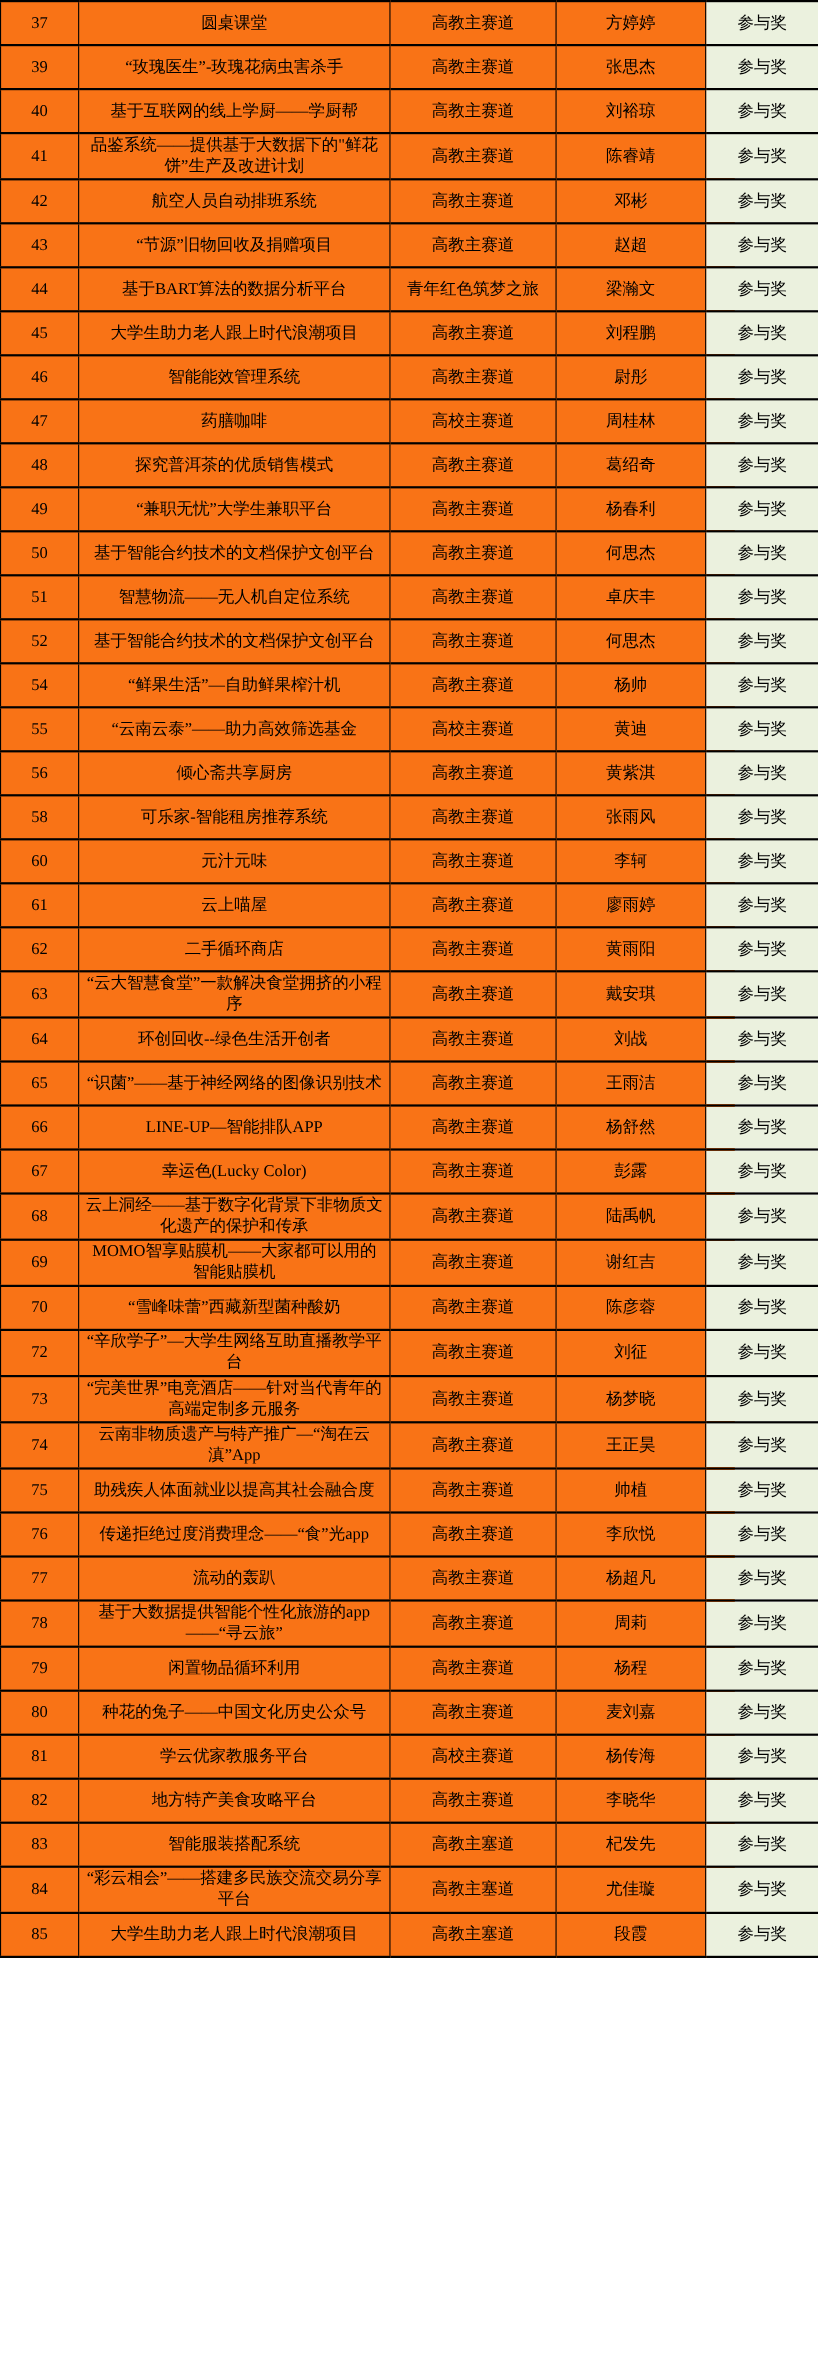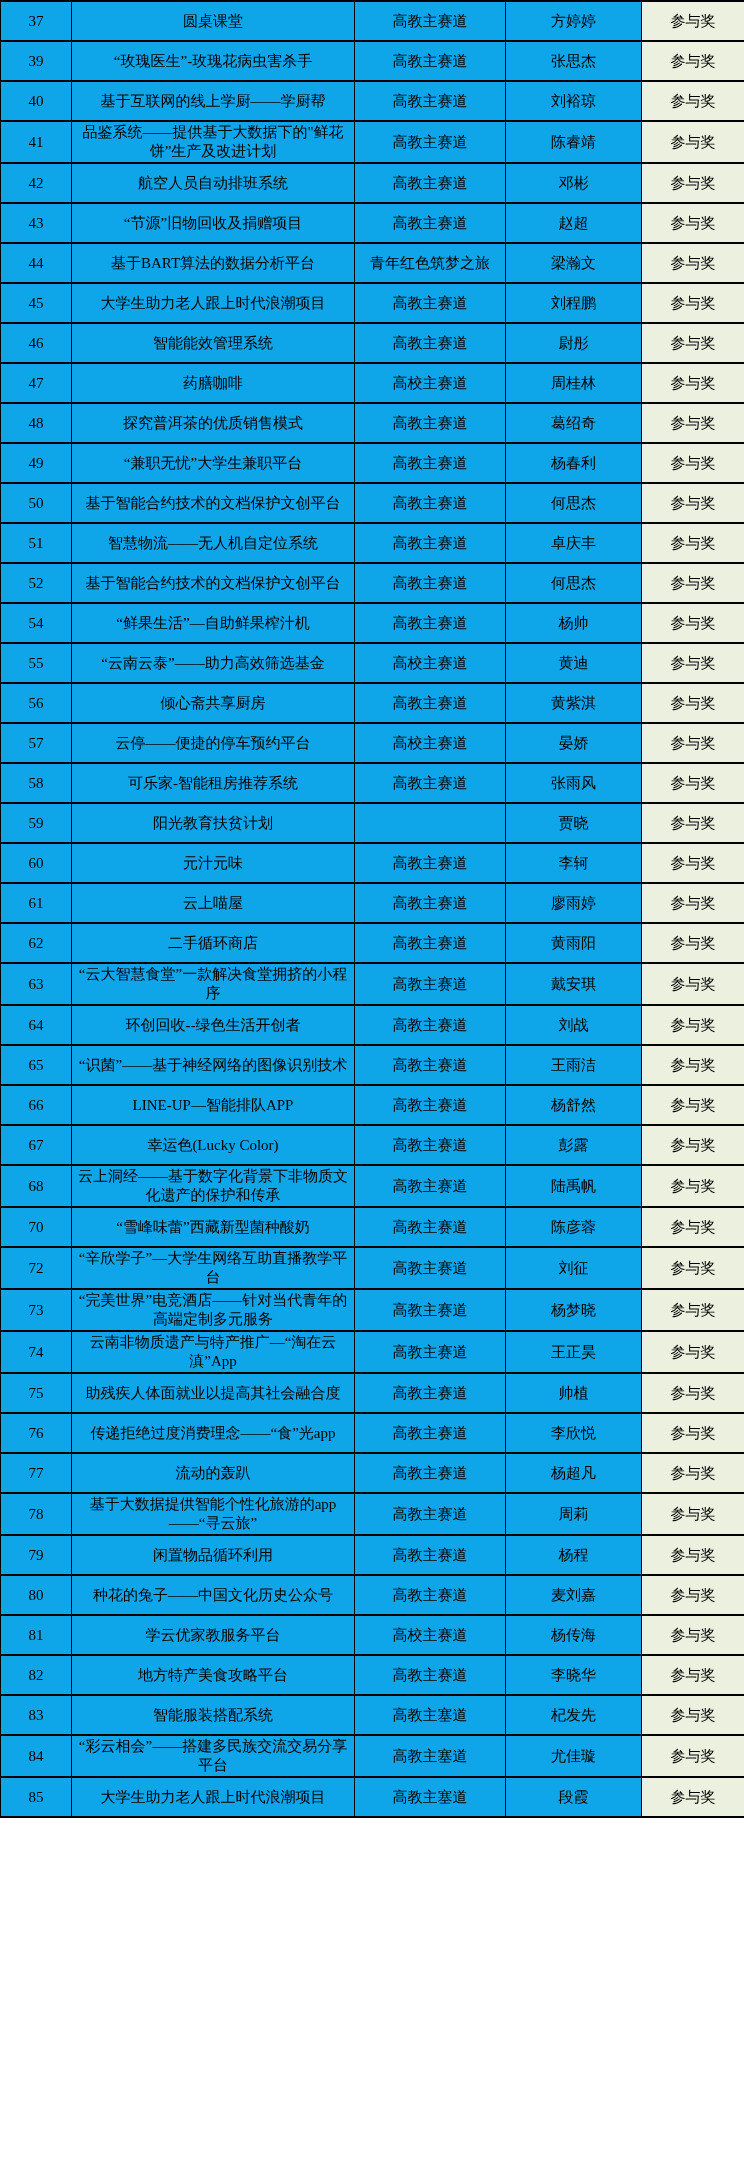--- a/index.html
+++ b/index.html
@@ -2,21 +2,21 @@
 <html><head>
 <meta charset="utf-8">
 <style>
   html, body {
     margin: 0;
     padding: 0;
     background: #ffffff;
   }
   .page {
     width: 668px;
-    background: #0ea5e9;
+    background: #f97316;
   }
   table.award-table {
     border-collapse: collapse;
     table-layout: fixed;
     width: 744px;
     font-family: "Liberation Serif", "DejaVu Serif", serif;
     color: #000000;
   }
   table.award-table td {
     border: 2px solid #000000;
@@ -174,41 +174,27 @@
     <td class="c-award" style="background: rgb(235, 241, 222);">参与奖</td>
   </tr>
         <tr>
     <td class="c-no">56</td>
     <td class="c-project">倾心斋共享厨房</td>
     <td class="c-track">高教主赛道</td>
     <td class="c-person">黄紫淇</td>
     <td class="c-award" style="background: rgb(235, 241, 222);">参与奖</td>
   </tr>
         <tr>
-    <td class="c-no">57</td>
-    <td class="c-project">云停——便捷的停车预约平台</td>
-    <td class="c-track">高校主赛道</td>
-    <td class="c-person">晏娇</td>
-    <td class="c-award" style="background: rgb(235, 241, 222);">参与奖</td>
-  </tr>
-        <tr>
     <td class="c-no">58</td>
     <td class="c-project">可乐家-智能租房推荐系统</td>
     <td class="c-track">高教主赛道</td>
     <td class="c-person">张雨风</td>
     <td class="c-award" style="background: rgb(235, 241, 222);">参与奖</td>
   </tr>
         <tr>
-    <td class="c-no">59</td>
-    <td class="c-project">阳光教育扶贫计划</td>
-    <td class="c-track"></td>
-    <td class="c-person">贾晓</td>
-    <td class="c-award" style="background: rgb(235, 241, 222);">参与奖</td>
-  </tr>
-        <tr>
     <td class="c-no">60</td>
     <td class="c-project">元汁元味</td>
     <td class="c-track">高教主赛道</td>
     <td class="c-person">李轲</td>
     <td class="c-award" style="background: rgb(235, 241, 222);">参与奖</td>
   </tr>
         <tr>
     <td class="c-no">61</td>
     <td class="c-project">云上喵屋</td>
     <td class="c-track">高教主赛道</td>
@@ -255,20 +241,27 @@
     <td class="c-project">幸运色(Lucky Color)</td>
     <td class="c-track">高教主赛道</td>
     <td class="c-person">彭露</td>
     <td class="c-award" style="background: rgb(235, 241, 222);">参与奖</td>
   </tr>
         <tr>
     <td class="c-no">68</td>
     <td class="c-project">云上洞经——基于数字化背景下非物质文化遗产的保护和传承</td>
     <td class="c-track">高教主赛道</td>
     <td class="c-person">陆禹帆</td>
+    <td class="c-award" style="background: rgb(235, 241, 222);">参与奖</td>
+  </tr>
+        <tr>
+    <td class="c-no">69</td>
+    <td class="c-project">MOMO智享贴膜机——大家都可以用的智能贴膜机</td>
+    <td class="c-track">高教主赛道</td>
+    <td class="c-person">谢红吉</td>
     <td class="c-award" style="background: rgb(235, 241, 222);">参与奖</td>
   </tr>
         <tr>
     <td class="c-no">70</td>
     <td class="c-project">“雪峰味蕾”西藏新型菌种酸奶</td>
     <td class="c-track">高教主赛道</td>
     <td class="c-person">陈彦蓉</td>
     <td class="c-award" style="background: rgb(235, 241, 222);">参与奖</td>
   </tr>
         <tr>

